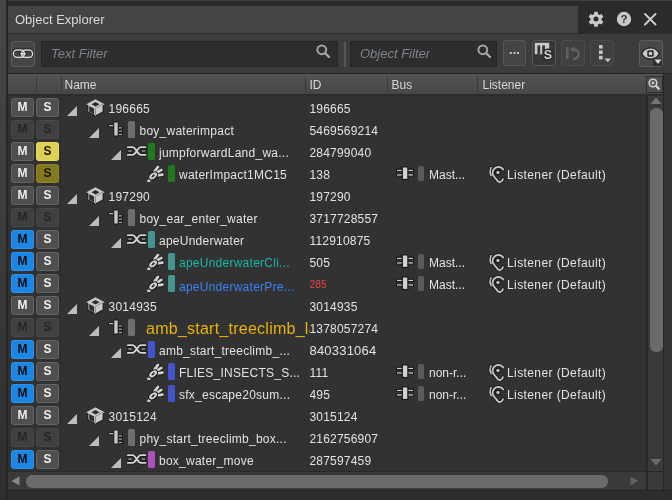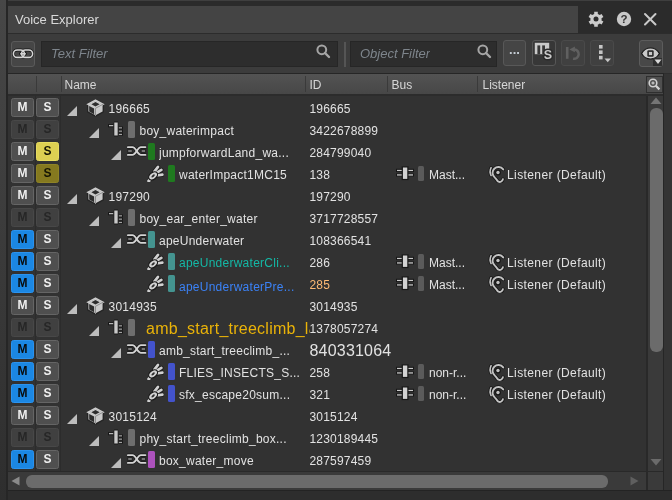--- a/index.html
+++ b/index.html
@@ -1,21 +1,21 @@
 <!DOCTYPE html>
 <html><head><meta charset="utf-8"><style>
 *{margin:0;padding:0;box-sizing:border-box}
 html,body{width:672px;height:500px;background:#2e2e2e;font-family:"Liberation Sans",sans-serif;overflow:hidden;position:relative}
 .abs{position:absolute}
 </style></head><body>
 <div class="abs" style="left:0;top:0;width:672px;height:6px;background:#2b2b2b"></div>
 <div class="abs" style="left:0;top:0;width:672px;height:1px;background:#3f3f3f"></div>
 <div class="abs" style="left:8px;top:6px;width:664px;height:28px;background:#2b2b2b"></div>
 <div class="abs" style="left:8px;top:6px;width:570px;height:28px;background:#444444"></div>
-<div style="position:absolute;left:15px;top:6px;height:28px;line-height:28px;font-size:13px;color:#d9d9d9">Voice Explorer</div>
+<div style="position:absolute;left:15px;top:6px;height:28px;line-height:28px;font-size:13px;color:#d9d9d9">Object Explorer</div>
 <svg style="position:absolute;left:588px;top:11px" width="16" height="16" viewBox="0 0 16 16">
     <g fill="#cbcbcb">
       <path d="M6.2,0.8 h3.6 v2.2 a5.2,5.2 0 0 1 1.9,1.1 l1.9-1.1 1.8,3.1-1.9,1.1 a5.6,5.6 0 0 1 0,2.2 l1.9,1.1-1.8,3.1-1.9-1.1 a5.2,5.2 0 0 1-1.9,1.1 v2.2 h-3.6 v-2.2 a5.2,5.2 0 0 1-1.9-1.1 l-1.9,1.1-1.8-3.1 1.9-1.1 a5.6,5.6 0 0 1 0-2.2 l-1.9-1.1 1.8-3.1 1.9,1.1 a5.2,5.2 0 0 1 1.9-1.1 z"></path>
     </g>
     <circle cx="8" cy="8" r="2.5" fill="#2b2b2b"></circle>
   </svg>
 <svg style="position:absolute;left:616px;top:11px" width="16" height="16" viewBox="0 0 16 16">
     <circle cx="8" cy="8" r="7.2" fill="#c9c9c9"></circle>
     <text x="8" y="12.2" font-size="11.5" font-weight="bold" text-anchor="middle" fill="#333" font-family="Liberation Sans">?</text>
   </svg>
@@ -125,21 +125,21 @@
     <g fill="#c9c9c9" stroke="#161616" stroke-width="1">
       <rect x="0.5" y="4.6" width="5.8" height="2.2"></rect>
       <rect x="10" y="6.9" width="4.5" height="2"></rect>
       <rect x="10" y="10.1" width="4.5" height="2"></rect>
       <rect x="10" y="13.3" width="4.5" height="2"></rect>
       <rect x="5.8" y="2" width="4.4" height="14" rx="0.8"></rect>
     </g>
   </svg>
 <div style="position:absolute;left:128px;top:120.5px;width:7px;height:17px;background:#6e6e6e;border-radius:1.5px"></div>
 <div style="position:absolute;left:139.5px;top:119.5px;height:22px;line-height:22px;font-size:12px;color:#e2e2e2;white-space:nowrap;overflow:hidden;max-width:163.5px;letter-spacing:0.25px">boy_waterimpact</div>
-<div style="position:absolute;left:309.5px;top:119.5px;height:22px;line-height:22px;font-size:12px;color:#e2e2e2;white-space:nowrap;overflow:hidden;letter-spacing:0.2px">3422678899</div>
+<div style="position:absolute;left:309.5px;top:119.5px;height:22px;line-height:22px;font-size:12px;color:#e2e2e2;white-space:nowrap;overflow:hidden;letter-spacing:0.2px">5469569214</div>
 <div style="position:absolute;left:11px;top:142px;width:23px;height:19px;background:#4f4f4f;border:1px solid #656565;border-radius:2.5px;color:#efefef;font-weight:bold;font-size:12px;line-height:17px;text-align:center">M</div>
 <div style="position:absolute;left:36px;top:142px;width:23px;height:19px;background:#ddd052;border:1px solid #e6dc60;border-radius:2.5px;color:#151505;font-weight:bold;font-size:12px;line-height:17px;text-align:center">S</div>
 <div style="position:absolute;left:111px;top:150px;width:0;height:0;border-left:10px solid transparent;border-bottom:10px solid #bdbdbd"></div>
 <svg style="position:absolute;left:127px;top:144px" width="20" height="14" viewBox="0 0 20 14">
     <g fill="none" stroke-linecap="round">
       <path d="M0.9,3.1 H5.4 C9.1,3.1 10.3,10.9 14,10.9 H18.5" stroke="#191919" stroke-width="3.2"></path>
       <path d="M0.9,10.9 H5.4 C9.1,10.9 10.3,3.1 14,3.1 H18.5" stroke="#191919" stroke-width="3.2"></path>
       <path d="M0.9,3.1 H5.4 C9.1,3.1 10.3,10.9 14,10.9 H18.5" stroke="#d4d4d4" stroke-width="1.9"></path>
       <path d="M0.9,10.9 H5.4 C9.1,10.9 10.3,3.1 14,3.1 H18.5" stroke="#d4d4d4" stroke-width="1.9"></path>
     </g>
@@ -233,21 +233,21 @@
       <path d="M0.9,3.1 H5.4 C9.1,3.1 10.3,10.9 14,10.9 H18.5" stroke="#d4d4d4" stroke-width="1.9"></path>
       <path d="M0.9,10.9 H5.4 C9.1,10.9 10.3,3.1 14,3.1 H18.5" stroke="#d4d4d4" stroke-width="1.9"></path>
     </g>
     <g>
       <rect x="0.7" y="6" width="4.6" height="2" fill="#d4d4d4" stroke="#191919" stroke-width="1"></rect>
       <rect x="14.1" y="6" width="4.6" height="2" fill="#d4d4d4" stroke="#191919" stroke-width="1"></rect>
     </g>
   </svg>
 <div style="position:absolute;left:148px;top:230.5px;width:7px;height:17px;background:#449490;border-radius:1.5px"></div>
 <div style="position:absolute;left:159px;top:229.5px;height:22px;line-height:22px;font-size:12px;color:#e2e2e2;white-space:nowrap;overflow:hidden;max-width:144px;letter-spacing:0.25px">apeUnderwater</div>
-<div style="position:absolute;left:309.5px;top:229.5px;height:22px;line-height:22px;font-size:12px;color:#e2e2e2;white-space:nowrap;overflow:hidden;letter-spacing:0.2px">108366541</div>
+<div style="position:absolute;left:309.5px;top:229.5px;height:22px;line-height:22px;font-size:12px;color:#e2e2e2;white-space:nowrap;overflow:hidden;letter-spacing:0.2px">112910875</div>
 <div style="position:absolute;left:11px;top:252px;width:23px;height:19px;background:#1b87e3;border:1px solid #2b93ef;border-radius:2.5px;color:#0a0a0a;font-weight:bold;font-size:12px;line-height:17px;text-align:center">M</div>
 <div style="position:absolute;left:36px;top:252px;width:23px;height:19px;background:#4f4f4f;border:1px solid #656565;border-radius:2.5px;color:#efefef;font-weight:bold;font-size:12px;line-height:17px;text-align:center">S</div>
 <svg style="position:absolute;left:147px;top:253px" width="17" height="17" viewBox="0 0 17 17">
     <g stroke="#191919" stroke-width="4.2" stroke-linecap="round">
       <line x1="7.3" y1="6.6" x2="11" y2="1.9"></line>
       <line x1="9.0" y1="8.1" x2="14.4" y2="4.9"></line>
       <line x1="9.6" y1="10.5" x2="15.4" y2="9.7"></line>
       <line x1="3.0" y1="14.4" x2="1.8" y2="16.0"></line>
     </g>
     <g stroke="#d0d0d0" stroke-width="2.7" stroke-linecap="round">
@@ -258,21 +258,21 @@
     <g stroke="#d0d0d0" stroke-width="3.2" stroke-linecap="round">
       <line x1="3.0" y1="14.4" x2="1.8" y2="16.0"></line>
     </g>
     <g transform="rotate(-40 6.1 10.9)">
       <ellipse cx="6.1" cy="10.9" rx="5.0" ry="3.4" fill="#d2d2d2" stroke="#191919" stroke-width="1.2"></ellipse>
       <ellipse cx="6.1" cy="10.9" rx="2.0" ry="1.0" fill="#2e2e2e"></ellipse>
     </g>
   </svg>
 <div style="position:absolute;left:168px;top:252.5px;width:7px;height:17px;background:#449490;border-radius:1.5px"></div>
 <div style="position:absolute;left:179px;top:251.5px;height:22px;line-height:22px;font-size:12px;color:#14b8a6;white-space:nowrap;overflow:hidden;max-width:124px;letter-spacing:0.25px">apeUnderwaterCli...</div>
-<div style="position:absolute;left:309.5px;top:251.5px;height:22px;line-height:22px;font-size:12px;color:#e2e2e2;white-space:nowrap;overflow:hidden;letter-spacing:0.2px">286</div>
+<div style="position:absolute;left:309.5px;top:251.5px;height:22px;line-height:22px;font-size:12px;color:#e2e2e2;white-space:nowrap;overflow:hidden;letter-spacing:0.2px">505</div>
 <svg style="position:absolute;left:396px;top:254px" width="18" height="15" viewBox="0 0 18 15">
     <g fill="#c9c9c9" stroke="#161616" stroke-width="1">
       <rect x="0.5" y="3.3" width="17" height="2.3"></rect>
       <rect x="0.5" y="7.8" width="17" height="2.3"></rect>
       <rect x="6.3" y="0.9" width="5.6" height="12.6" fill="#d2d2d2" stroke-width="1.2"></rect>
     </g>
   </svg>
 <div style="position:absolute;left:417.5px;top:254px;width:6.5px;height:15px;background:#5b5b5b;border-radius:1.5px"></div>
 <div style="position:absolute;left:429px;top:251.5px;height:22px;line-height:22px;font-size:12px;color:#e2e2e2;white-space:nowrap;overflow:hidden;max-width:46px;">Mast...</div>
 <svg style="position:absolute;left:488px;top:253px" width="17" height="18" viewBox="0 0 17 18">
@@ -303,21 +303,21 @@
     <g stroke="#d0d0d0" stroke-width="3.2" stroke-linecap="round">
       <line x1="3.0" y1="14.4" x2="1.8" y2="16.0"></line>
     </g>
     <g transform="rotate(-40 6.1 10.9)">
       <ellipse cx="6.1" cy="10.9" rx="5.0" ry="3.4" fill="#d2d2d2" stroke="#191919" stroke-width="1.2"></ellipse>
       <ellipse cx="6.1" cy="10.9" rx="2.0" ry="1.0" fill="#2e2e2e"></ellipse>
     </g>
   </svg>
 <div style="position:absolute;left:168px;top:274.5px;width:7px;height:17px;background:#449490;border-radius:1.5px"></div>
 <div style="position:absolute;left:179px;top:276px;height:22px;line-height:22px;font-size:12px;color:#3b82f6;white-space:nowrap;overflow:hidden;max-width:124px;letter-spacing:0.25px">apeUnderwaterPre...</div>
-<div style="position:absolute;left:309.5px;top:273.5px;height:22px;line-height:22px;font-size:12px;color:#fdba74;white-space:nowrap;overflow:hidden;letter-spacing:0.2px">285</div>
+<div style="position:absolute;left:309.5px;top:273.5px;height:22px;line-height:22px;font-size:10px;color:#ef4444;white-space:nowrap;overflow:hidden;letter-spacing:0.2px">285</div>
 <svg style="position:absolute;left:396px;top:276px" width="18" height="15" viewBox="0 0 18 15">
     <g fill="#c9c9c9" stroke="#161616" stroke-width="1">
       <rect x="0.5" y="3.3" width="17" height="2.3"></rect>
       <rect x="0.5" y="7.8" width="17" height="2.3"></rect>
       <rect x="6.3" y="0.9" width="5.6" height="12.6" fill="#d2d2d2" stroke-width="1.2"></rect>
     </g>
   </svg>
 <div style="position:absolute;left:417.5px;top:276px;width:6.5px;height:15px;background:#5b5b5b;border-radius:1.5px"></div>
 <div style="position:absolute;left:429px;top:273.5px;height:22px;line-height:22px;font-size:12px;color:#e2e2e2;white-space:nowrap;overflow:hidden;max-width:46px;">Mast...</div>
 <svg style="position:absolute;left:488px;top:275px" width="17" height="18" viewBox="0 0 17 18">
@@ -368,21 +368,21 @@
       <path d="M0.9,3.1 H5.4 C9.1,3.1 10.3,10.9 14,10.9 H18.5" stroke="#d4d4d4" stroke-width="1.9"></path>
       <path d="M0.9,10.9 H5.4 C9.1,10.9 10.3,3.1 14,3.1 H18.5" stroke="#d4d4d4" stroke-width="1.9"></path>
     </g>
     <g>
       <rect x="0.7" y="6" width="4.6" height="2" fill="#d4d4d4" stroke="#191919" stroke-width="1"></rect>
       <rect x="14.1" y="6" width="4.6" height="2" fill="#d4d4d4" stroke="#191919" stroke-width="1"></rect>
     </g>
   </svg>
 <div style="position:absolute;left:148px;top:340.5px;width:7px;height:17px;background:#4353cc;border-radius:1.5px"></div>
 <div style="position:absolute;left:159px;top:339.5px;height:22px;line-height:22px;font-size:12px;color:#e2e2e2;white-space:nowrap;overflow:hidden;max-width:144px;letter-spacing:0.25px">amb_start_treeclimb_...</div>
-<div style="position:absolute;left:309.5px;top:339.5px;height:22px;line-height:22px;font-size:16px;color:#e2e2e2;white-space:nowrap;overflow:hidden;letter-spacing:0.2px">840331064</div>
+<div style="position:absolute;left:309.5px;top:339.5px;height:22px;line-height:22px;font-size:13px;color:#e2e2e2;white-space:nowrap;overflow:hidden;letter-spacing:0.2px">840331064</div>
 <div style="position:absolute;left:11px;top:362px;width:23px;height:19px;background:#1b87e3;border:1px solid #2b93ef;border-radius:2.5px;color:#0a0a0a;font-weight:bold;font-size:12px;line-height:17px;text-align:center">M</div>
 <div style="position:absolute;left:36px;top:362px;width:23px;height:19px;background:#4f4f4f;border:1px solid #656565;border-radius:2.5px;color:#efefef;font-weight:bold;font-size:12px;line-height:17px;text-align:center">S</div>
 <svg style="position:absolute;left:147px;top:363px" width="17" height="17" viewBox="0 0 17 17">
     <g stroke="#191919" stroke-width="4.2" stroke-linecap="round">
       <line x1="7.3" y1="6.6" x2="11" y2="1.9"></line>
       <line x1="9.0" y1="8.1" x2="14.4" y2="4.9"></line>
       <line x1="9.6" y1="10.5" x2="15.4" y2="9.7"></line>
       <line x1="3.0" y1="14.4" x2="1.8" y2="16.0"></line>
     </g>
     <g stroke="#d0d0d0" stroke-width="2.7" stroke-linecap="round">
@@ -393,21 +393,21 @@
     <g stroke="#d0d0d0" stroke-width="3.2" stroke-linecap="round">
       <line x1="3.0" y1="14.4" x2="1.8" y2="16.0"></line>
     </g>
     <g transform="rotate(-40 6.1 10.9)">
       <ellipse cx="6.1" cy="10.9" rx="5.0" ry="3.4" fill="#d2d2d2" stroke="#191919" stroke-width="1.2"></ellipse>
       <ellipse cx="6.1" cy="10.9" rx="2.0" ry="1.0" fill="#2e2e2e"></ellipse>
     </g>
   </svg>
 <div style="position:absolute;left:168px;top:362.5px;width:7px;height:17px;background:#4353cc;border-radius:1.5px"></div>
 <div style="position:absolute;left:179px;top:361.5px;height:22px;line-height:22px;font-size:12px;color:#e2e2e2;white-space:nowrap;overflow:hidden;max-width:124px;letter-spacing:0.25px">FLIES_INSECTS_S...</div>
-<div style="position:absolute;left:309.5px;top:361.5px;height:22px;line-height:22px;font-size:12px;color:#e2e2e2;white-space:nowrap;overflow:hidden;letter-spacing:0.2px">258</div>
+<div style="position:absolute;left:309.5px;top:361.5px;height:22px;line-height:22px;font-size:12px;color:#e2e2e2;white-space:nowrap;overflow:hidden;letter-spacing:0.2px">111</div>
 <svg style="position:absolute;left:396px;top:364px" width="18" height="15" viewBox="0 0 18 15">
     <g fill="#c9c9c9" stroke="#161616" stroke-width="1">
       <rect x="0.5" y="3.3" width="17" height="2.3"></rect>
       <rect x="0.5" y="7.8" width="17" height="2.3"></rect>
       <rect x="6.3" y="0.9" width="5.6" height="12.6" fill="#d2d2d2" stroke-width="1.2"></rect>
     </g>
   </svg>
 <div style="position:absolute;left:417.5px;top:364px;width:6.5px;height:15px;background:#5b5b5b;border-radius:1.5px"></div>
 <div style="position:absolute;left:429px;top:361.5px;height:22px;line-height:22px;font-size:12px;color:#e2e2e2;white-space:nowrap;overflow:hidden;max-width:46px;">non-r...</div>
 <svg style="position:absolute;left:488px;top:363px" width="17" height="18" viewBox="0 0 17 18">
@@ -438,21 +438,21 @@
     <g stroke="#d0d0d0" stroke-width="3.2" stroke-linecap="round">
       <line x1="3.0" y1="14.4" x2="1.8" y2="16.0"></line>
     </g>
     <g transform="rotate(-40 6.1 10.9)">
       <ellipse cx="6.1" cy="10.9" rx="5.0" ry="3.4" fill="#d2d2d2" stroke="#191919" stroke-width="1.2"></ellipse>
       <ellipse cx="6.1" cy="10.9" rx="2.0" ry="1.0" fill="#2e2e2e"></ellipse>
     </g>
   </svg>
 <div style="position:absolute;left:168px;top:384.5px;width:7px;height:17px;background:#4353cc;border-radius:1.5px"></div>
 <div style="position:absolute;left:179px;top:383.5px;height:22px;line-height:22px;font-size:12px;color:#e2e2e2;white-space:nowrap;overflow:hidden;max-width:124px;letter-spacing:0.25px">sfx_escape20sum...</div>
-<div style="position:absolute;left:309.5px;top:383.5px;height:22px;line-height:22px;font-size:12px;color:#e2e2e2;white-space:nowrap;overflow:hidden;letter-spacing:0.2px">321</div>
+<div style="position:absolute;left:309.5px;top:383.5px;height:22px;line-height:22px;font-size:12px;color:#e2e2e2;white-space:nowrap;overflow:hidden;letter-spacing:0.2px">495</div>
 <svg style="position:absolute;left:396px;top:386px" width="18" height="15" viewBox="0 0 18 15">
     <g fill="#c9c9c9" stroke="#161616" stroke-width="1">
       <rect x="0.5" y="3.3" width="17" height="2.3"></rect>
       <rect x="0.5" y="7.8" width="17" height="2.3"></rect>
       <rect x="6.3" y="0.9" width="5.6" height="12.6" fill="#d2d2d2" stroke-width="1.2"></rect>
     </g>
   </svg>
 <div style="position:absolute;left:417.5px;top:386px;width:6.5px;height:15px;background:#5b5b5b;border-radius:1.5px"></div>
 <div style="position:absolute;left:429px;top:383.5px;height:22px;line-height:22px;font-size:12px;color:#e2e2e2;white-space:nowrap;overflow:hidden;max-width:46px;">non-r...</div>
 <svg style="position:absolute;left:488px;top:385px" width="17" height="18" viewBox="0 0 17 18">
@@ -485,21 +485,21 @@
     <g fill="#c9c9c9" stroke="#161616" stroke-width="1">
       <rect x="0.5" y="4.6" width="5.8" height="2.2"></rect>
       <rect x="10" y="6.9" width="4.5" height="2"></rect>
       <rect x="10" y="10.1" width="4.5" height="2"></rect>
       <rect x="10" y="13.3" width="4.5" height="2"></rect>
       <rect x="5.8" y="2" width="4.4" height="14" rx="0.8"></rect>
     </g>
   </svg>
 <div style="position:absolute;left:128px;top:428.5px;width:7px;height:17px;background:#6e6e6e;border-radius:1.5px"></div>
 <div style="position:absolute;left:139.5px;top:427.5px;height:22px;line-height:22px;font-size:12px;color:#e2e2e2;white-space:nowrap;overflow:hidden;max-width:163.5px;letter-spacing:0.25px">phy_start_treeclimb_box...</div>
-<div style="position:absolute;left:309.5px;top:427.5px;height:22px;line-height:22px;font-size:12px;color:#e2e2e2;white-space:nowrap;overflow:hidden;letter-spacing:0.2px">1230189445</div>
+<div style="position:absolute;left:309.5px;top:427.5px;height:22px;line-height:22px;font-size:12px;color:#e2e2e2;white-space:nowrap;overflow:hidden;letter-spacing:0.2px">2162756907</div>
 <div style="position:absolute;left:11px;top:450px;width:23px;height:19px;background:#1b87e3;border:1px solid #2b93ef;border-radius:2.5px;color:#0a0a0a;font-weight:bold;font-size:12px;line-height:17px;text-align:center">M</div>
 <div style="position:absolute;left:36px;top:450px;width:23px;height:19px;background:#4f4f4f;border:1px solid #656565;border-radius:2.5px;color:#efefef;font-weight:bold;font-size:12px;line-height:17px;text-align:center">S</div>
 <div style="position:absolute;left:111px;top:458px;width:0;height:0;border-left:10px solid transparent;border-bottom:10px solid #bdbdbd"></div>
 <svg style="position:absolute;left:127px;top:452px" width="20" height="14" viewBox="0 0 20 14">
     <g fill="none" stroke-linecap="round">
       <path d="M0.9,3.1 H5.4 C9.1,3.1 10.3,10.9 14,10.9 H18.5" stroke="#191919" stroke-width="3.2"></path>
       <path d="M0.9,10.9 H5.4 C9.1,10.9 10.3,3.1 14,3.1 H18.5" stroke="#191919" stroke-width="3.2"></path>
       <path d="M0.9,3.1 H5.4 C9.1,3.1 10.3,10.9 14,10.9 H18.5" stroke="#d4d4d4" stroke-width="1.9"></path>
       <path d="M0.9,10.9 H5.4 C9.1,10.9 10.3,3.1 14,3.1 H18.5" stroke="#d4d4d4" stroke-width="1.9"></path>
     </g>

